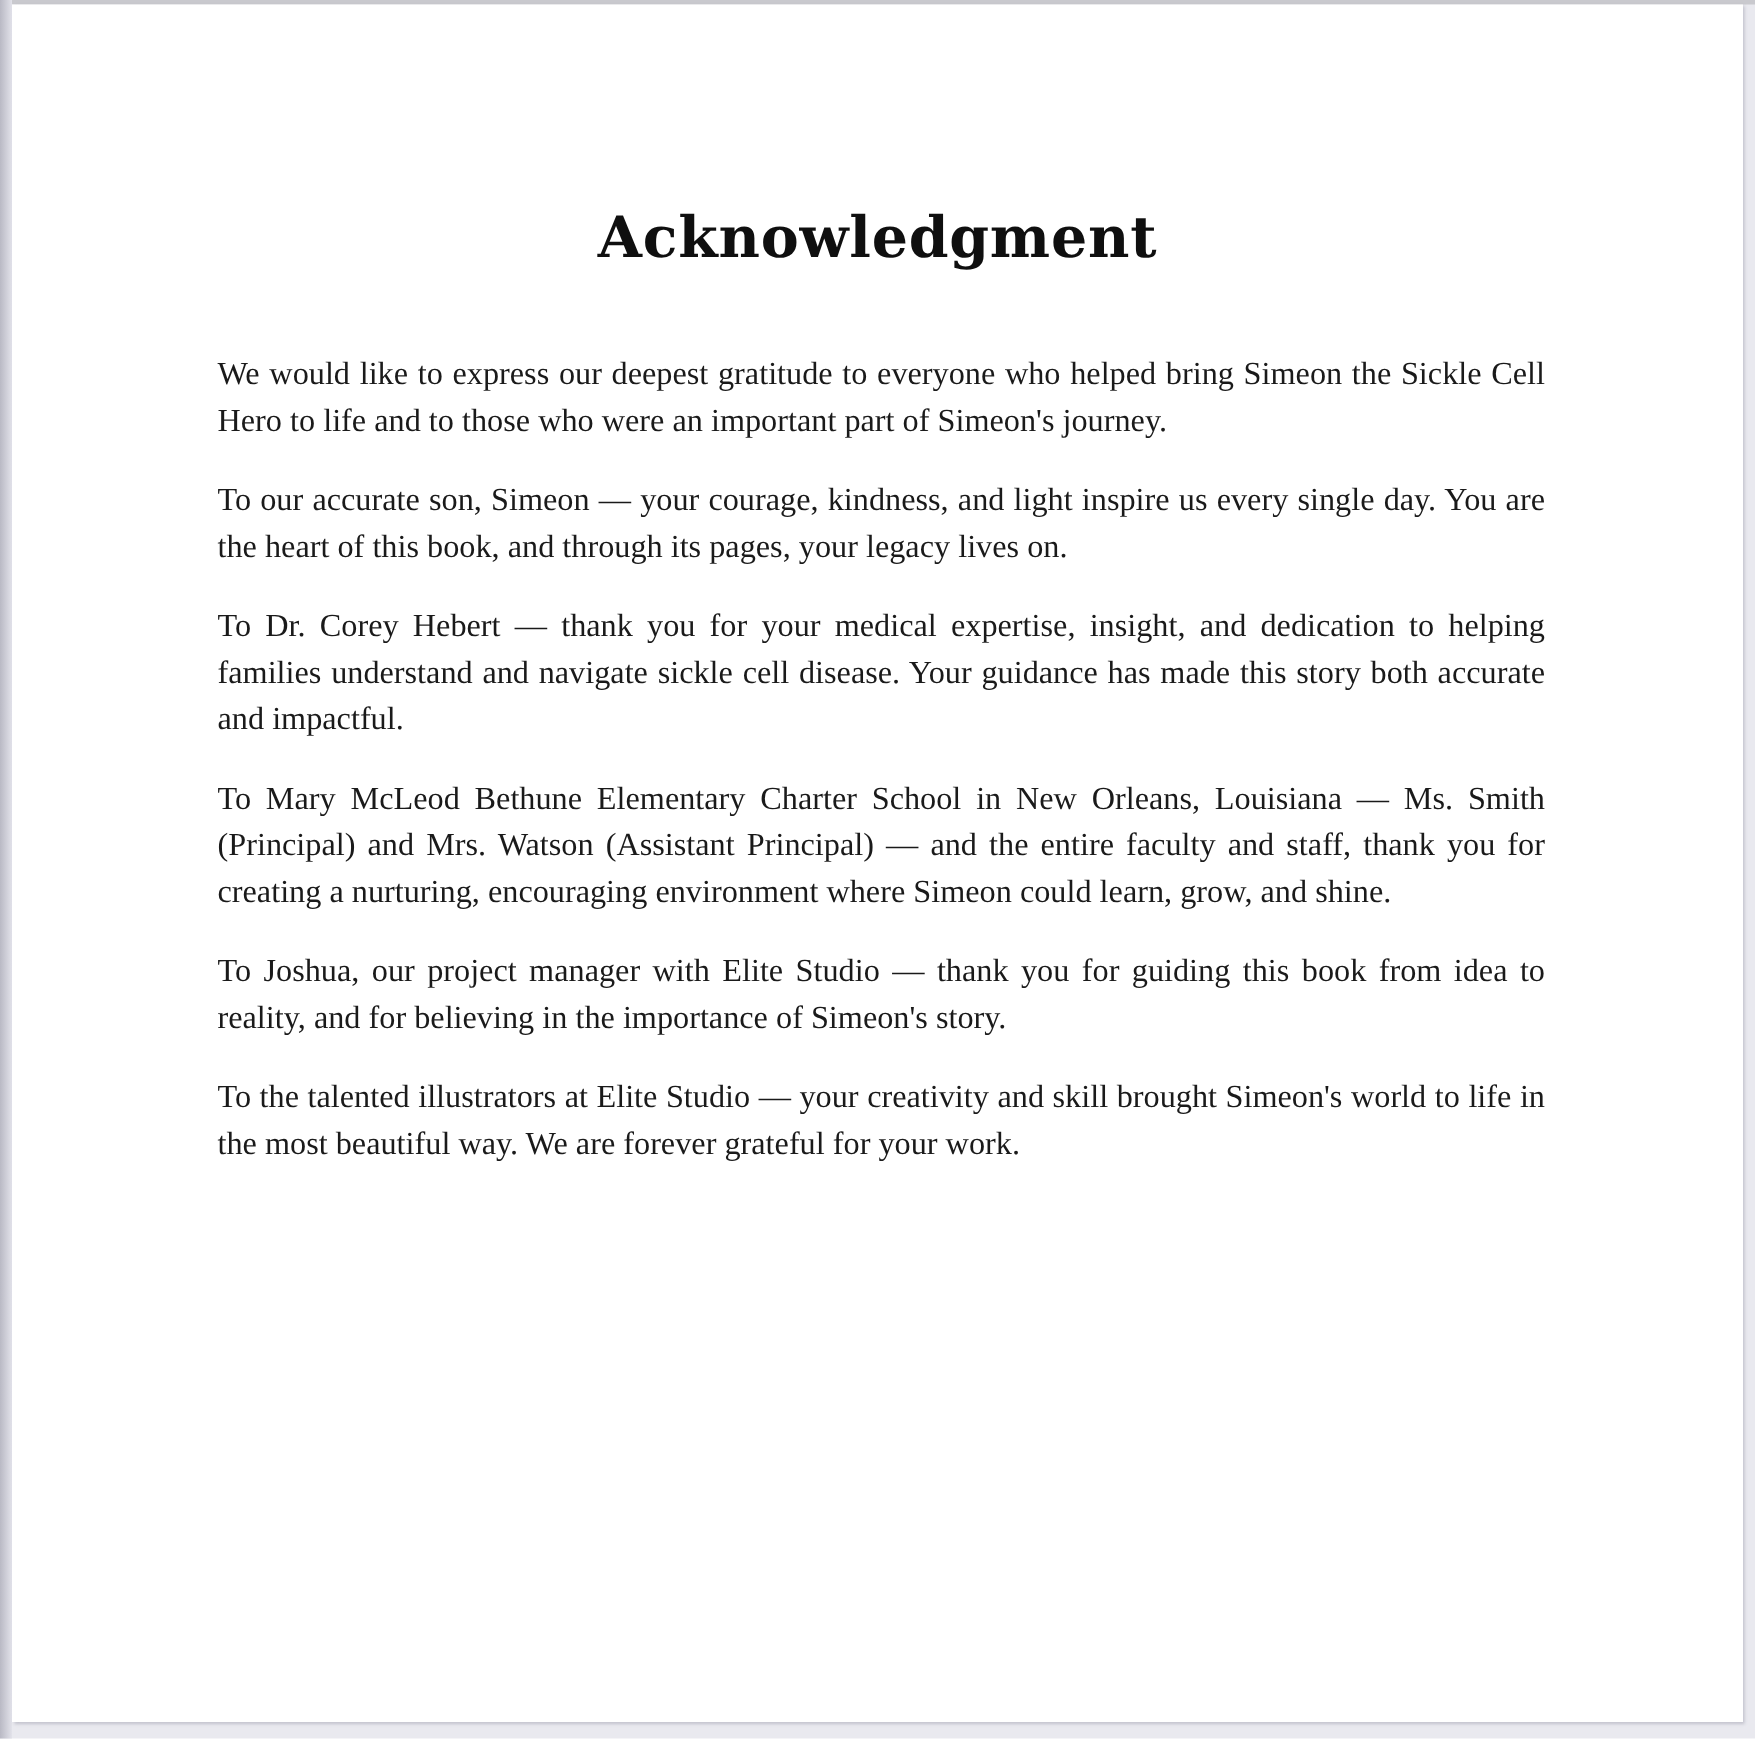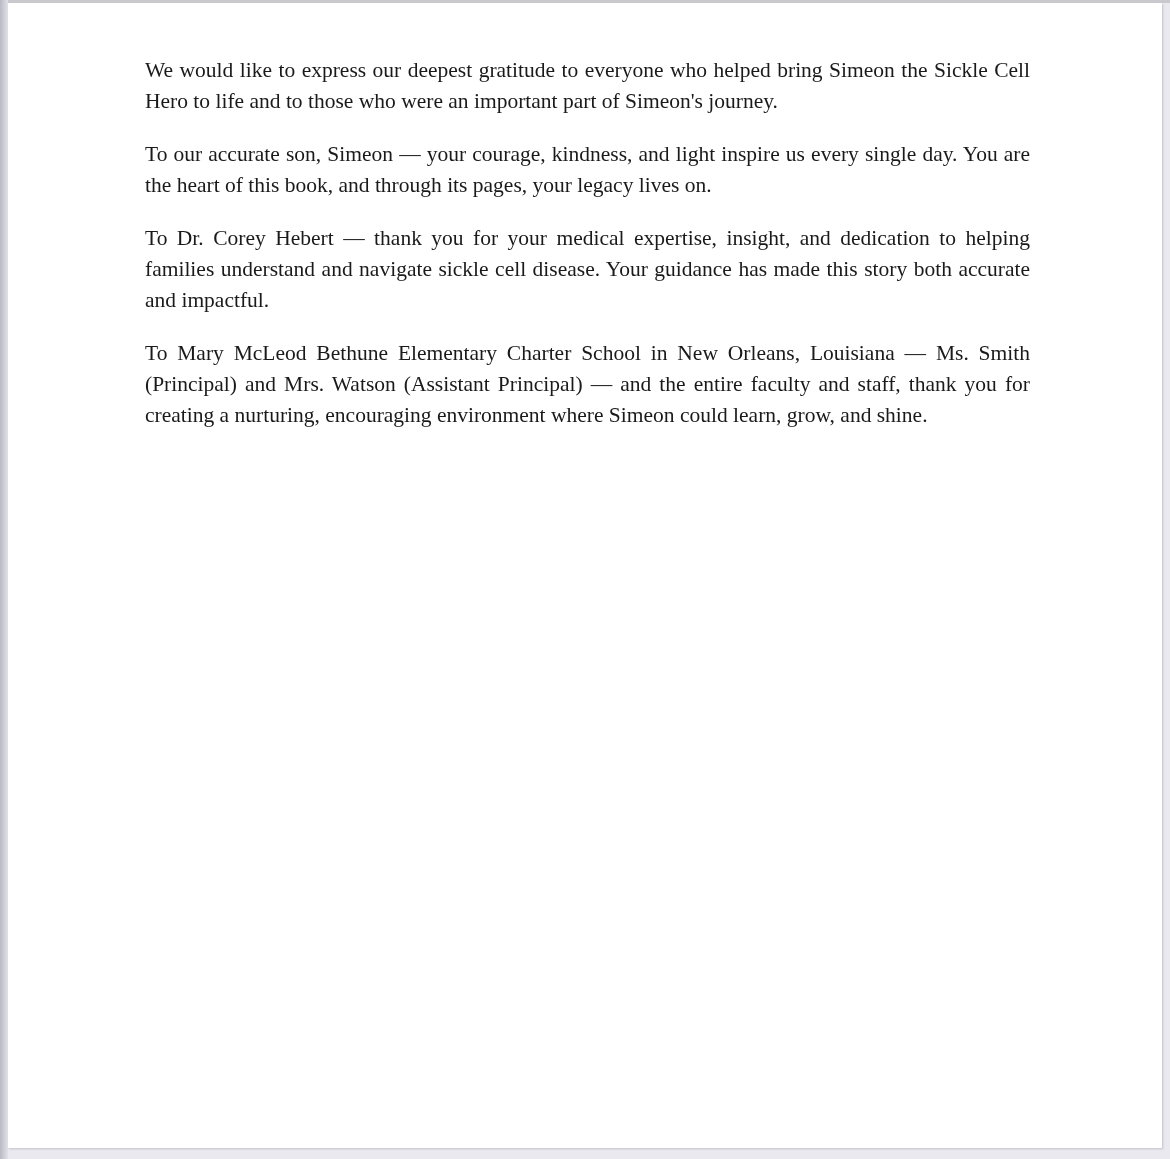--- a/index.html
+++ b/index.html
@@ -58,19 +58,22 @@
     text-justify: inter-word;
   }
 </style>
 </head>
 <body>
 
 <div class="top-edge-line"></div>
 <div class="left-edge-strip"></div>
 
 <div class="page">
+  <h1 class="page-title">Acknowledgment</h1>
   <div class="body-text">
       <p class="para">We would like to express our deepest gratitude to everyone who helped bring Simeon the Sickle Cell Hero to life and to those who were an important part of Simeon's journey.</p>
       <p class="para">To our accurate son, Simeon — your courage, kindness, and light inspire us every single day. You are the heart of this book, and through its pages, your legacy lives on.</p>
       <p class="para">To Dr. Corey Hebert — thank you for your medical expertise, insight, and dedication to helping families understand and navigate sickle cell disease. Your guidance has made this story both accurate and impactful.</p>
       <p class="para">To Mary McLeod Bethune Elementary Charter School in New Orleans, Louisiana — Ms. Smith (Principal) and Mrs. Watson (Assistant Principal) — and the entire faculty and staff, thank you for creating a nurturing, encouraging environment where Simeon could learn, grow, and shine.</p>
+      <p class="para">To Joshua, our project manager with Elite Studio — thank you for guiding this book from idea to reality, and for believing in the importance of Simeon's story.</p>
+      <p class="para">To the talented illustrators at Elite Studio — your creativity and skill brought Simeon's world to life in the most beautiful way. We are forever grateful for your work.</p>
     </div>
 </div>
 
 </body></html>

